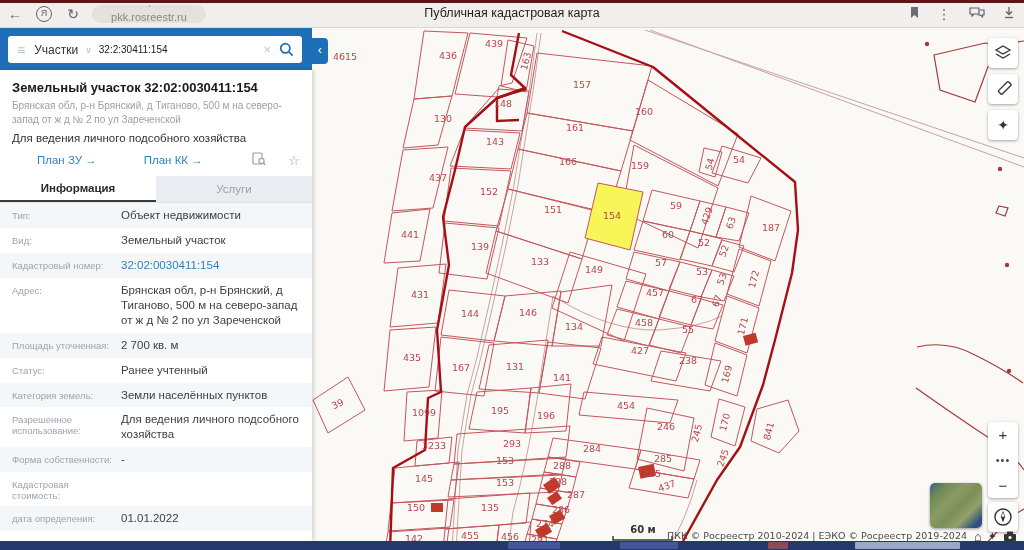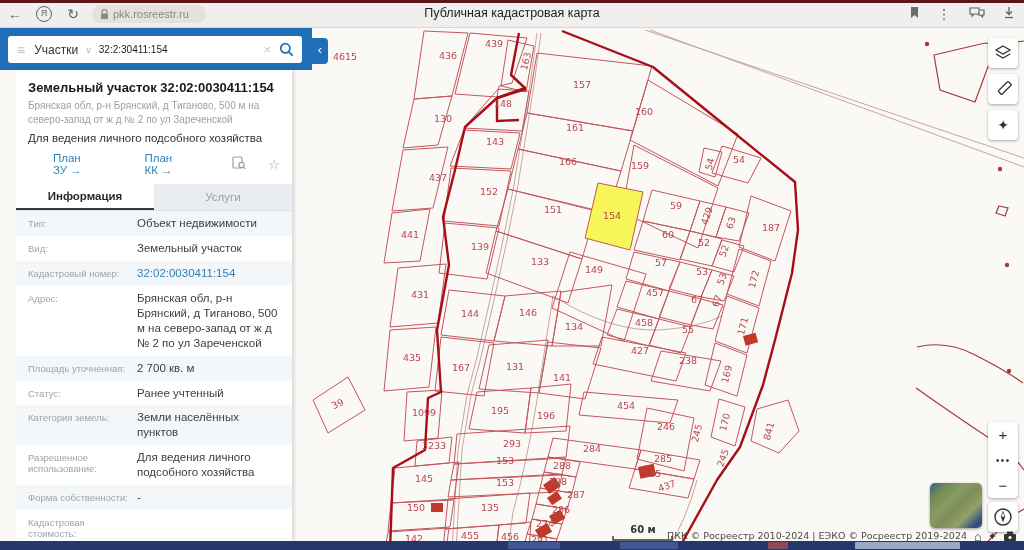--- a/index.html
+++ b/index.html
@@ -4,36 +4,36 @@
 <style>
   * { box-sizing: border-box; margin: 0; padding: 0; }
   body { font-family: "Liberation Sans", sans-serif; background:#ddd; }
   .stage { position:relative; width:1024px; height:550px; overflow:hidden; background:#fbf9f6; }
 
   
   .topbar { position:absolute; left:0; top:0; width:1024px; height:28px; background:#f1efed; border-bottom:1px solid #d9d6d3; z-index:40; }
   .topbar .redline { position:absolute; left:0; top:0; width:100%; height:3px; background:#5a1716; }
   .tb-ico { position:absolute; top:5px; color:#5f6368; font-size:14px; line-height:18px; text-align:center; width:18px; height:18px; cursor:pointer; }
   .ya-circle { position:absolute; top:6px; width:16px; height:16px; border:1.4px solid #5f6368; border-radius:50%; font-size:9px; color:#5f6368; text-align:center; line-height:13px; }
-  .url-pill { position:absolute; left:92px; top:5px; height:18px; width:114px; background:#e4e1de; border-radius:9px; display:flex; align-items:center; padding:0 8px; gap:4px; }
+  .url-pill { position:absolute; left:92px; top:5px; height:18px; width:114px; background:#e4e1de; border-radius:9px; display:flex; align-items:center; padding:0 8px; gap:4px;flex-direction:column; }
   .url-pill span { font-size:11px; color:#8b8885; white-space:nowrap; }
   .win-title { position:absolute; left:50%; transform:translateX(-50%); top:6px; font-size:12.5px; color:#1d1d1f; }
 
   
   .side-blue { position:absolute; left:0; top:28px; width:312px; height:42px; background:#1e6fb8; z-index:30; }
   .searchbar { position:absolute; left:8px; top:8px; width:294px; height:27px; background:#fff; border-radius:3px; display:flex; align-items:center; }
   .sb-burger { color:#b9c2c9; font-size:14px; padding:0 9px; cursor:pointer; }
   .sb-cat { font-size:12px; color:#333; cursor:pointer; }
   .sb-chev { color:#b0b8bf; font-size:9px; padding:0 7px; cursor:pointer; }
   .sb-input { flex:1; border:none; outline:none; font-size:10px; color:#1a1a1a; font-family:"Liberation Sans",sans-serif; min-width:0; }
   .sb-x { color:#c2c6ca; font-size:13px; padding:0 6px; cursor:pointer; }
   .sb-mag { padding:0 8px 0 2px; cursor:pointer; display:flex; }
   .collapse-tab { position:absolute; left:312px; top:38px; width:16px; height:26px; background:#1e6fb8; border-radius:0 4px 4px 0; color:#fff; font-size:13px; text-align:center; line-height:24px; cursor:pointer; z-index:30; }
 
-  .panel { position:absolute; left:16px; top:70px; width:276px; height:471px; background:#fff; z-index:30; overflow:hidden; box-shadow:2px 0 4px rgba(0,0,0,.15); }
+  .panel { position:absolute; left:0; top:70px; width:312px; height:471px; background:#fff; z-index:30; overflow:hidden; box-shadow:2px 0 4px rgba(0,0,0,.15); }
   .p-title { padding:10px 12px 2px 12px; font-size:13px; font-weight:bold; color:#1a1a1a; }
   .p-addr  { padding:2px 12px; font-size:10px; color:#9aa0a6; line-height:1.35; }
   .p-usage { padding:4px 12px 2px 12px; font-size:11.5px; color:#333; }
   .p-links { display:flex; align-items:center; padding:6px 12px 8px 12px; gap:22px; }
   .p-link { font-size:11.5px; color:#2f80b9; cursor:pointer;margin-left:25px; }
   .p-links .spacer { flex:1; }
   .p-lico { color:#9aa0a6; font-size:13px; cursor:pointer; }
   .tabs { display:flex; height:27px; border-bottom:1px solid #e0e3e6; }
   .tab { flex:1; display:flex; align-items:center; justify-content:center; font-size:11.5px; cursor:pointer; }
   .tab.active { background:#fff; color:#2b2b2b; font-weight:bold; border-bottom:2px solid #3a3a3a; }

